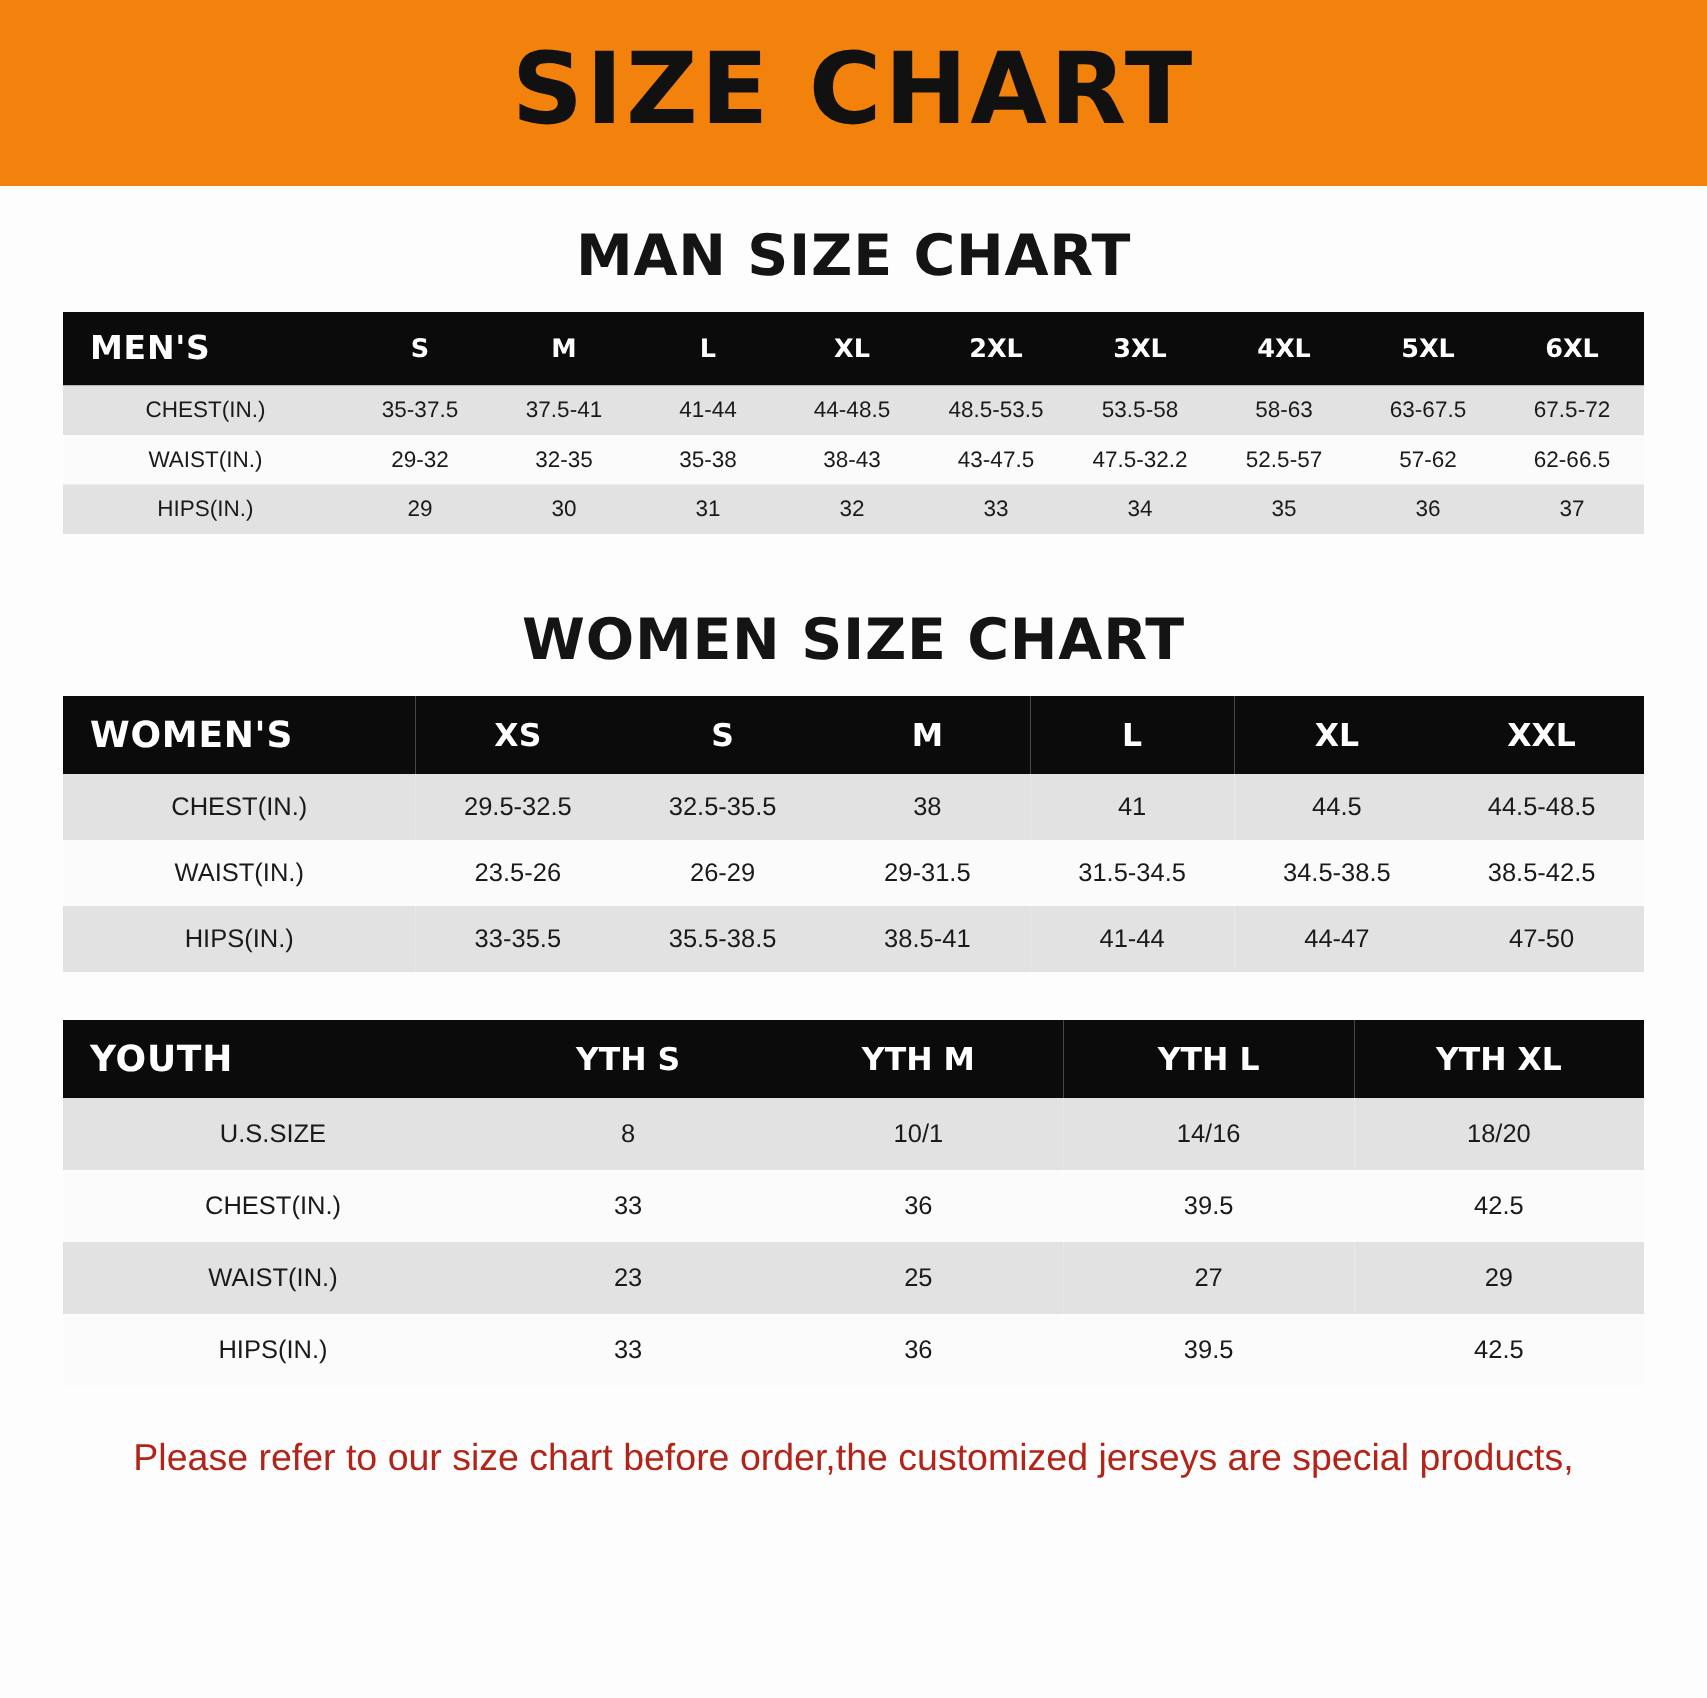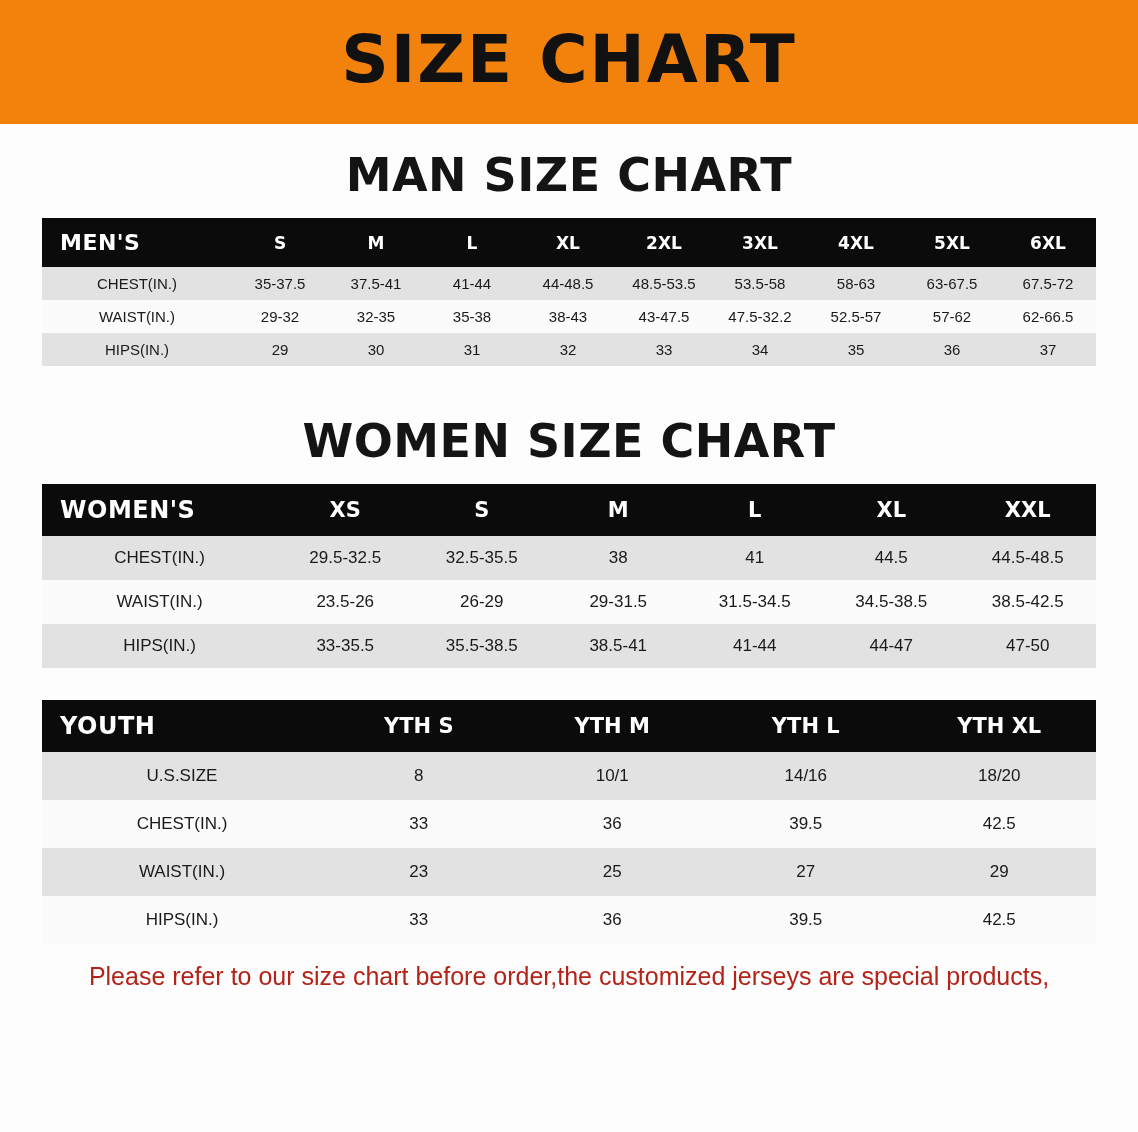--- a/index.html
+++ b/index.html
@@ -34,21 +34,21 @@
     letter-spacing: 2px;
     color: #111111;
     line-height: 1;
     margin-top: -4px;
   }
   
   .section-title {
     text-align: center;
     font-family: "DejaVu Sans", sans-serif;
     font-weight: bold;
-    font-size: 46px;
+    font-size: 38px;
     color: #141414;
     letter-spacing: 0.5px;
   }
   #man-title { margin-top: 24px; }
   #women-title { margin-top: 32px; }
   #youth-title { margin-top: 40px; }
 
   
   .table-wrap {
     padding: 16px 42px;
@@ -104,21 +104,21 @@
   #women-table thead th.row-label-head { font-size: 24px; }
   #women-table tbody td { font-size: 17px; padding: 12px 2px; }
 
   
   #youth-table thead th { font-size: 21px; }
   #youth-table thead th.row-label-head { font-size: 24px; }
   #youth-table tbody td { font-size: 17px; padding: 14px 2px; }
 
   
   .footer-note {
-    margin-top: 0;
+    margin-top: 16px;
     padding: 0 16px;
     text-align: center;
     color: #b32318;
     font-family: "Liberation Sans", sans-serif;
     font-size: 25px;
     line-height: 1.35;
   }
   .footer-note div { white-space: nowrap; }
 </style>
 </head>

